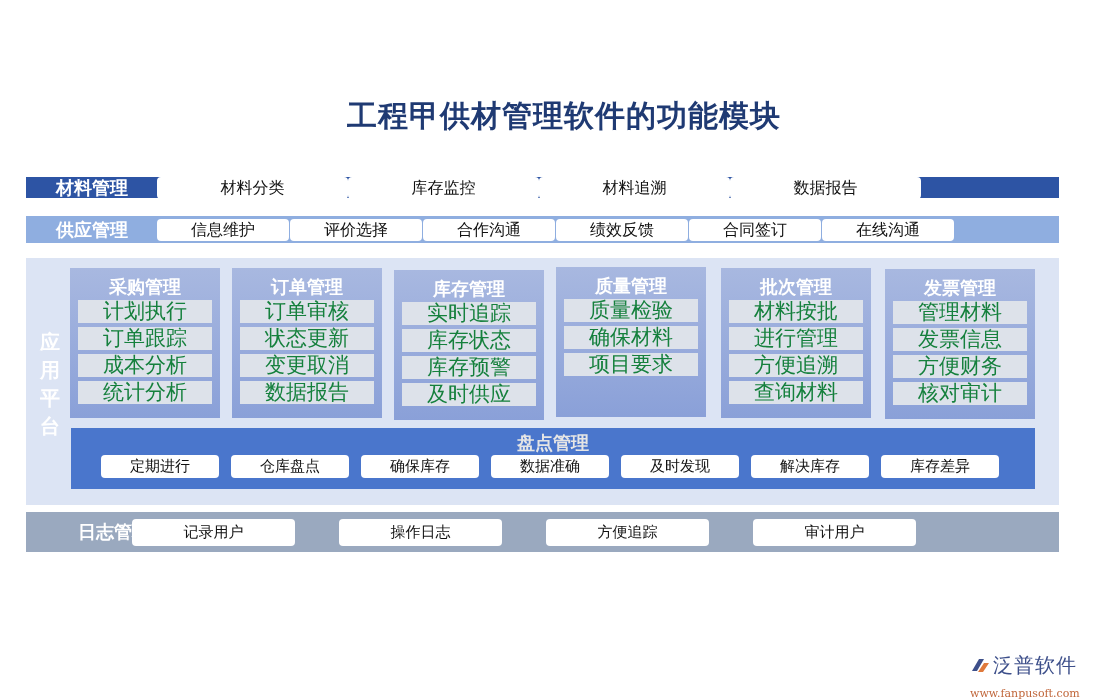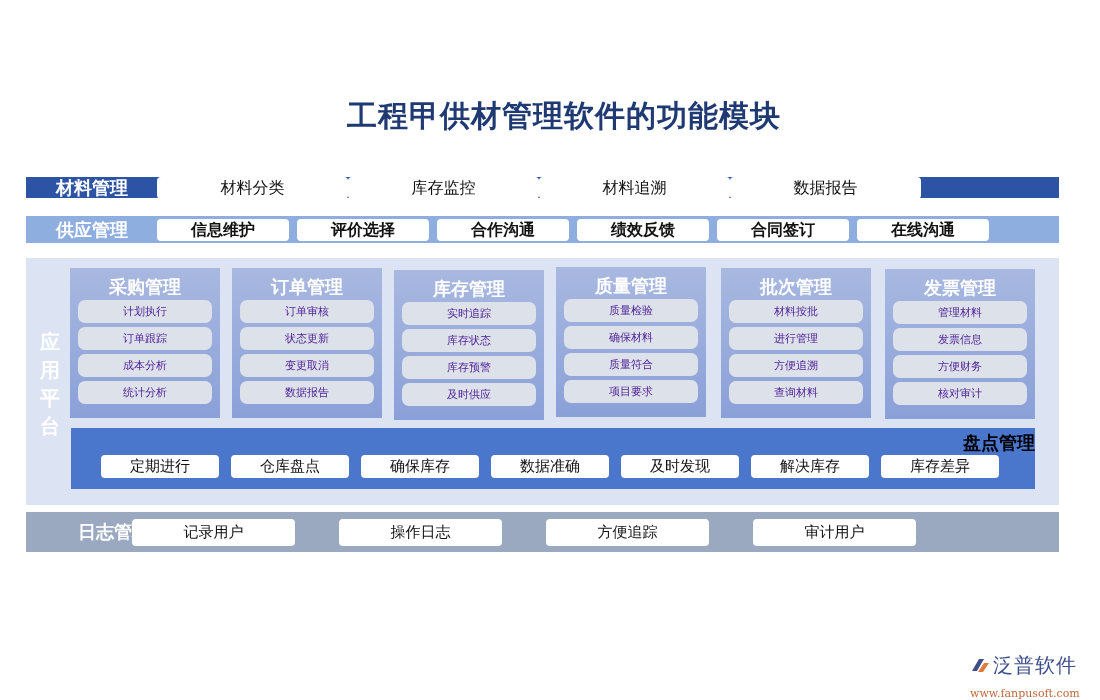--- a/index.html
+++ b/index.html
@@ -21,47 +21,47 @@
     background: #ffffff; border-radius: 4px; color: #111;
     font-size: 16px; text-align: center; line-height: 22px; height: 22px;
   }
   #row1 { top: 177px; height: 21px; background: #2d54a4; }
   #row1 .row-label { width: 131px; padding-left: 30px; }
   #row1 .pills { display: flex; }
   #row1 .pill { width: 191px; }
 
   #row2 { top: 216px; height: 27px; background: #8faee0; }
   #row2 .row-label { width: 131px; padding-left: 30px; }
-  #row2 .pills { display: flex; gap: 8px; font-weight: bold; }
+  #row2 .pills { display: flex; gap: 1px; }
   #row2 .pill { width: 132px; }
 
   #platform {
     position: absolute; left: 26px; top: 258px; width: 1033px; height: 247px; background: #dce4f4;
   }
   .platform-label {
     position: absolute; left: 12px; top: 70px; width: 24px;
     font-size: 20px; font-weight: bold; color: #ffffff; line-height: 28px; text-align: center;
   }
   .module {
     position: absolute; top: 10px; width: 150px; height: 150px;
     background: linear-gradient(#a8b8e0, #8aa0d8);
   }
   .module-title {
     text-align: center; font-size: 18px; font-weight: bold; color: #ffffff; margin-top: 6px; height: 26px; line-height: 26px;
   }
   .module-items { padding: 0 8px; }
   .module-item {
-    background: #dde2ea; border-radius: 7px; height: 23px; line-height: 23px;
-    text-align: center; font-size: 11px; color: #4c1d95; margin-bottom: 4px;
+    background: #dde2ea; border-radius: 0; height: 23px; line-height: 23px;
+    text-align: center; font-size: 21px; color: #15803d; margin-bottom: 4px;
   }
   .inventory {
     position: absolute; left: 45px; top: 170px; width: 964px; height: 61px; background: #4a76cc;
   }
   .inventory-title {
-    text-align: right; color: #000000; font-weight: bold; font-size: 18px; line-height: 22px; margin-top: 4px;
+    text-align: center; color: #e5e5e5; font-weight: bold; font-size: 18px; line-height: 22px; margin-top: 4px;
   }
   .inventory-items { display: flex; gap: 12px; padding-left: 30px; margin-top: 1px; }
   .inventory-items .pill { width: 118px; font-size: 15px; height: 23px; line-height: 23px; }
 
   #row4 { top: 512px; height: 40px; background: #9aa9bf; }
   #row4 .row-label { width: 106px; padding-left: 52px; }
   #row4 .pills { display: flex; gap: 44px; }
   #row4 .pill { width: 163px; height: 27px; line-height: 27px; font-size: 15px; }
 
   .logo {
@@ -135,21 +135,20 @@
       <div class="module-item">库存预警</div>
       <div class="module-item">及时供应</div>
     </div>
   </div>
 
   <div class="module" style="left:530px; top:9px;">
     <div class="module-title">质量管理</div>
     <div class="module-items">
       <div class="module-item">质量检验</div>
       <div class="module-item">确保材料</div>
-      <div class="module-item">质量符合</div>
       <div class="module-item">项目要求</div>
     </div>
   </div>
 
   <div class="module" style="left:695px;">
     <div class="module-title">批次管理</div>
     <div class="module-items">
       <div class="module-item">材料按批</div>
       <div class="module-item">进行管理</div>
       <div class="module-item">方便追溯</div>

